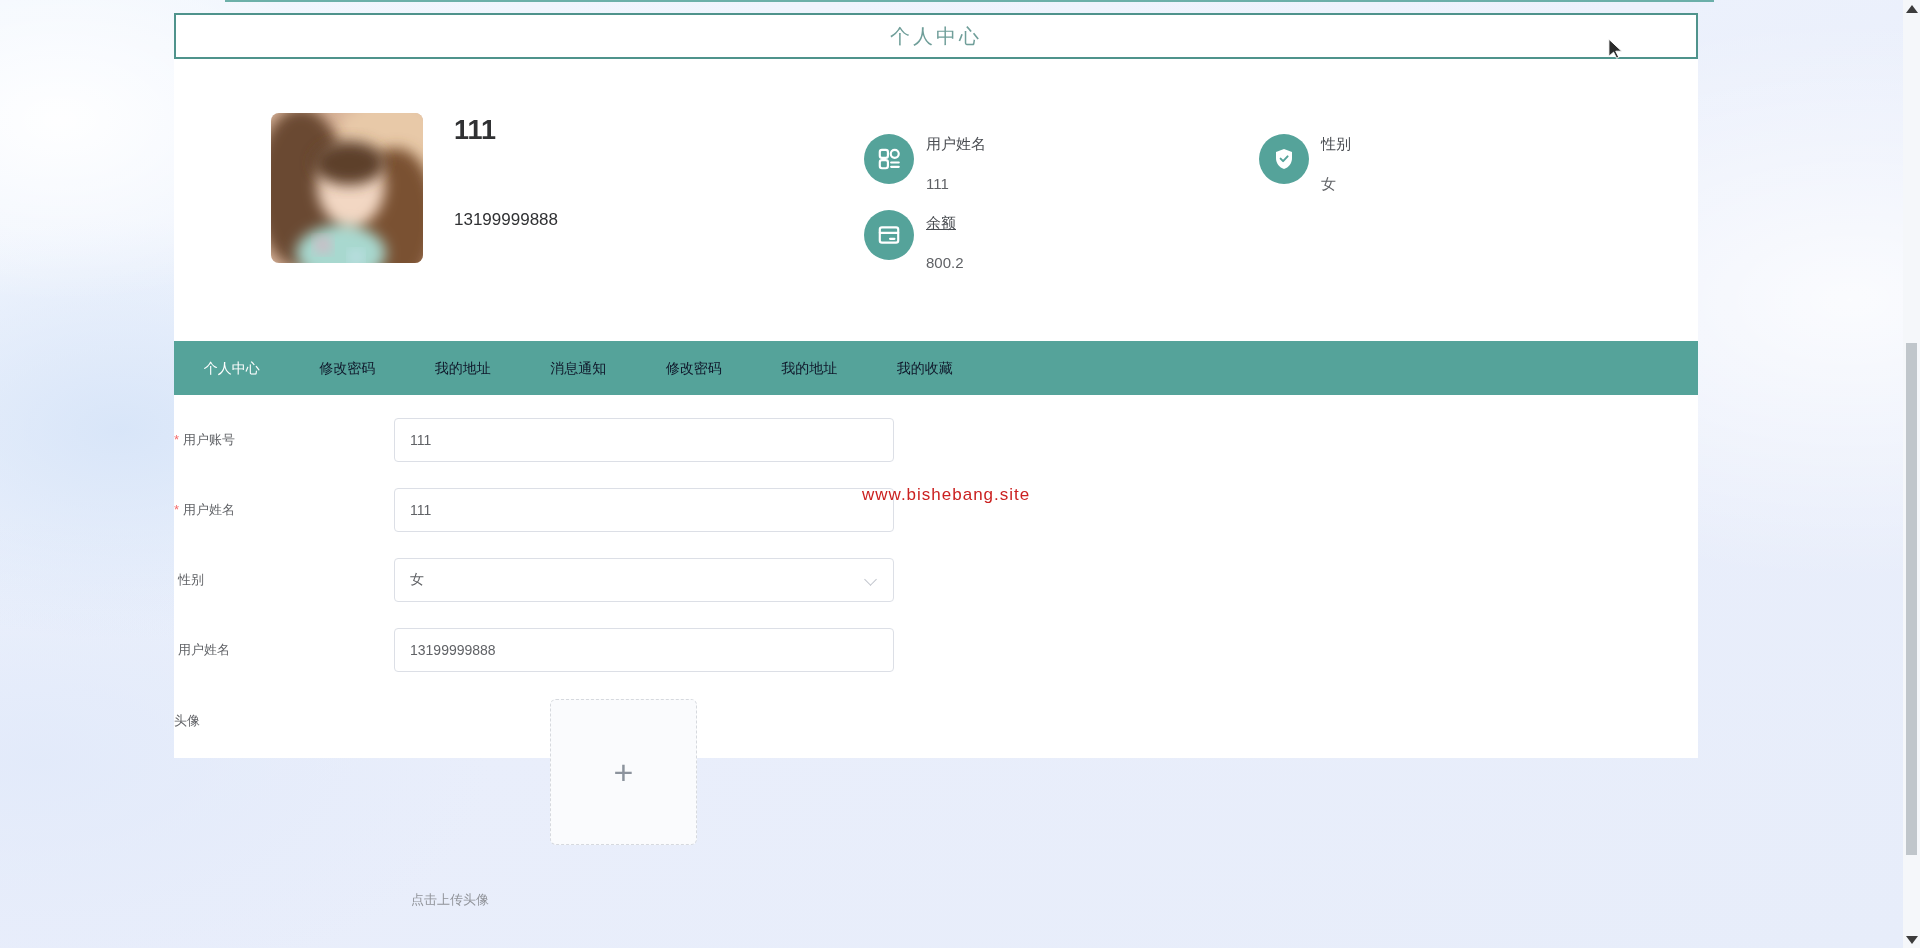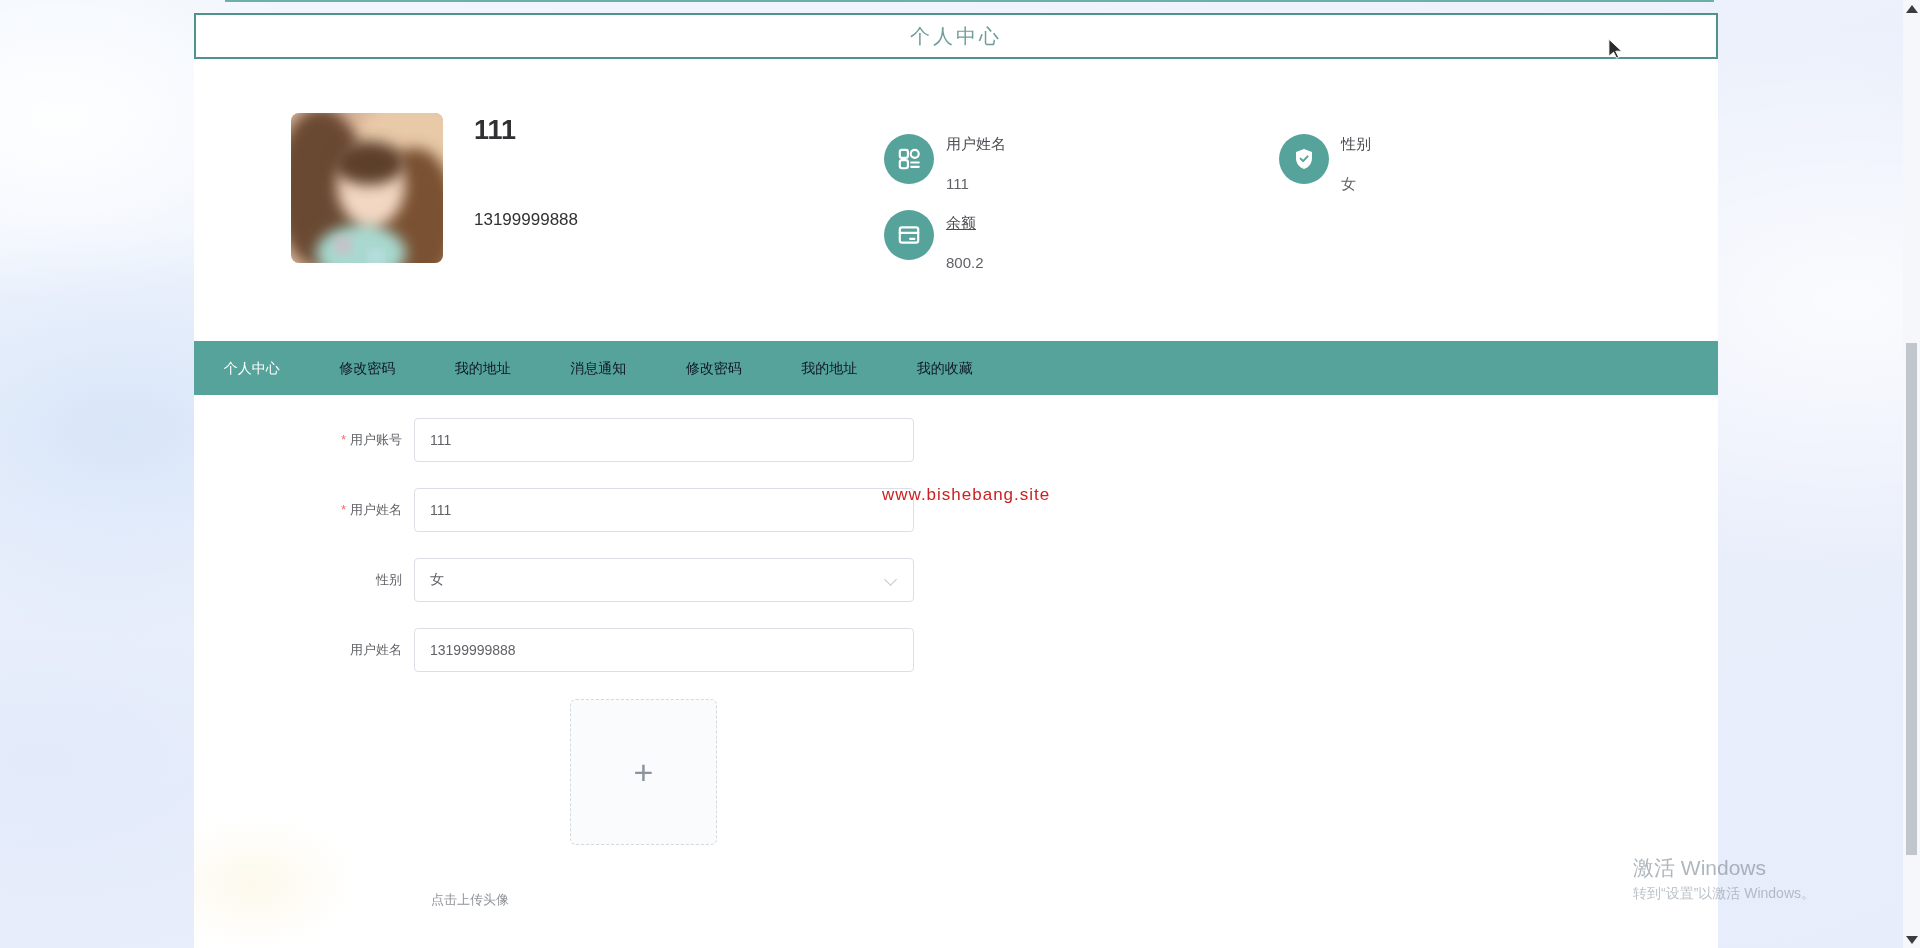--- a/index.html
+++ b/index.html
@@ -9,21 +9,21 @@
     background:
       radial-gradient(420px 260px at 60px 120px, rgba(255,255,255,.95), rgba(255,255,255,0) 70%),
       radial-gradient(500px 300px at 120px 430px, rgba(214,228,248,.9), rgba(214,228,248,0) 70%),
       radial-gradient(600px 320px at 40px 760px, rgba(226,234,250,.95), rgba(226,234,250,0) 75%),
       radial-gradient(700px 400px at 1850px 300px, rgba(255,255,255,.8), rgba(255,255,255,0) 70%),
       linear-gradient(160deg,#f2f7fe 0%, #e9eefb 55%, #e7edfa 100%);
   }
   .top-line { position:absolute; left:225px; top:0; width:1489px; height:2px;
     background:rgba(85,163,154,.85); }
   
-  .content { position:absolute; left:194px; top:13px; width:1524px; height:935px;
+  .content { position:absolute; left:174px; top:13px; width:1524px; height:745px;
     background:
       radial-gradient(140px 90px at 60px 870px, rgba(253,248,234,.9), rgba(253,248,234,0) 75%),
       #ffffff; }
   
   .header-box { position:absolute; left:0; top:0; width:1524px; height:46px;
     border:2px solid #4f938c; background:#fff; }
   .header-title { width:100%; text-align:center; line-height:42px; font-size:20px;
     letter-spacing:3px; color:#6f9e99; }
   
   .avatar { position:absolute; left:97px; top:100px; width:152px; height:150px;
@@ -37,21 +37,21 @@
   .stat-value { position:absolute; font-size:15px; color:#606266; }
   
   .tabs { position:absolute; left:0; top:328px; width:1524px; height:54px;
     background:#55a39a; display:flex; }
   .tab { width:115.5px; height:54px; line-height:54px; text-align:center;
     font-size:14px; color:#0f172a; cursor:pointer; }
   .tab.active { color:#ffffff; }
   
   .frow { position:absolute; left:0; height:44px; }
   .flabel { position:absolute; left:0; top:0; width:208px; height:44px; line-height:44px;
-    text-align:right; font-size:13px; color:#606266; }
+    font-size:13px; color:#606266; }
   .req { color:#f56c6c; margin-right:4px; font-size:13px; }
   .fbox { position:absolute; left:220px; top:0; width:500px; height:44px;
     border:1px solid #dcdfe6; border-radius:4px; background:#fff; font-size:14px;
     color:#606266; padding:0 15px; outline:none; font-family:"Liberation Sans",sans-serif; }
   .chevron { position:absolute; left:692px; top:17px; width:9px; height:9px;
     border-right:1.6px solid #c0c4cc; border-bottom:1.6px solid #c0c4cc;
     transform:rotate(45deg); }
   .upload-box { position:absolute; left:376px; top:686px; width:147px; height:146px;
     border:1px dashed #d6d9de; border-radius:6px; background:#fafbfd; cursor:pointer;
     display:flex; align-items:center; justify-content:center; }
@@ -164,32 +164,29 @@
       <div class="flabel"><span class="req"></span><span>性别</span></div>
       <input class="fbox" type="text" value="女" style="">
       <div class="chevron"></div>
     </div>
 
     <div class="frow" style="top:615px;">
       <div class="flabel"><span class="req"></span><span>用户姓名</span></div>
       <input class="fbox" type="text" value="13199999888" style="">
     </div>
 
+    <div class="flabel" style="position:absolute; top:686px;">头像</div>
     <div class="upload-box">
       <span class="upload-plus">+</span>
     </div>
     <div class="upload-hint">点击上传头像</div>
 
     <div class="site-watermark">www.bishebang.site</div>
   </div>
 
-  <div class="win-activate">
-    <div class="win-l1">激活 Windows</div>
-    <div class="win-l2">转到“设置”以激活 Windows。</div>
-  </div>
 
   <div class="scrollbar">
     <div class="sb-up"></div>
     <div class="sb-thumb"></div>
     <div class="sb-down"></div>
   </div>
 
   <svg class="cursor" width="20" height="22" viewBox="0 0 12 18">
     <path d="M1 1 L1 15 L4.8 11.6 L7.3 16.6 L9.1 15.7 L6.6 10.8 L11.5 10.8 Z" fill="#2b2b2b" stroke="#ffffff" stroke-width="0.8"></path>
   </svg>

